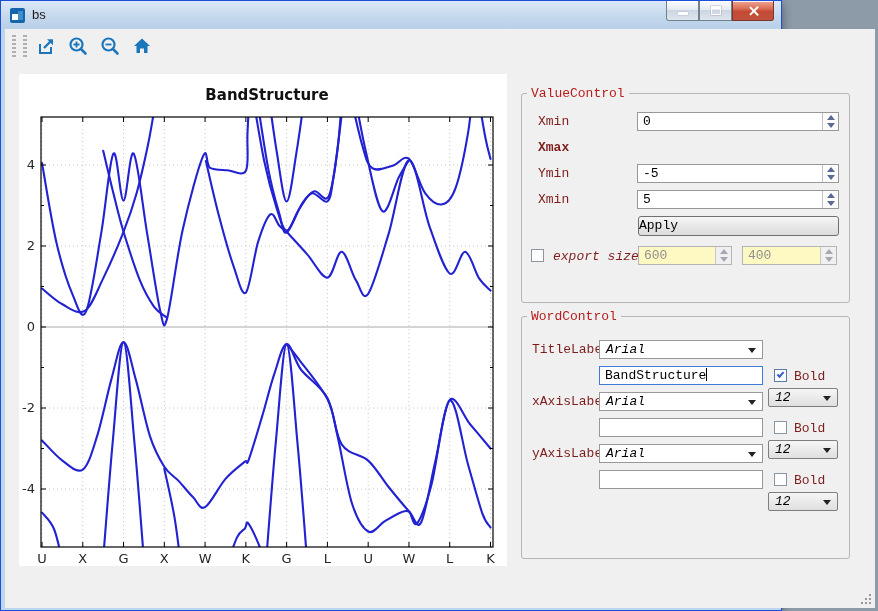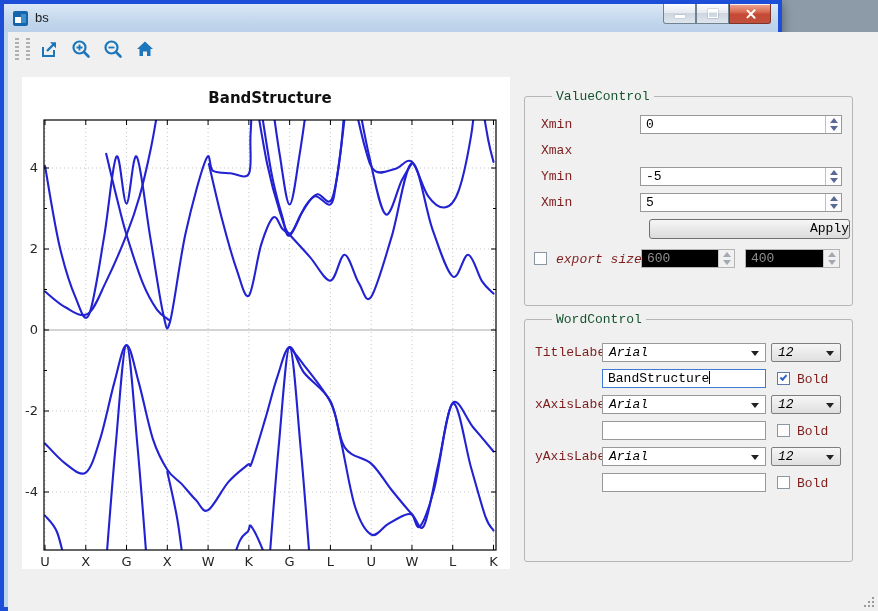--- a/index.html
+++ b/index.html
@@ -1,18 +1,18 @@
 <!DOCTYPE html>
 <html><head>
 <meta charset="utf-8">
 <style>
   html,body{margin:0;padding:0;background:#8d9aa8;font-family:"Liberation Sans",sans-serif;}
   *{box-sizing:border-box;}
 
-  .window{position:relative;width:782px;height:611px;border:4px solid #1d4ed8;background:#bdd6ef;
+  .window{position:relative;width:782px;height:611px;border:1px solid #1d4ed8;background:#bdd6ef;
           box-shadow:0 3px 10px rgba(0,0,0,.4);}
   .titlebar{position:absolute;left:0;top:0;right:0;height:28px;
             background:linear-gradient(#dbe8f7,#c3d7ec 60%,#b9d0e9);}
   .app-icon{position:absolute;left:9px;top:7px;width:15px;height:15px;background:#1565ad;border-radius:2px;}
   .app-icon:before{content:"";position:absolute;left:2px;top:6px;width:6px;height:6px;background:#fff;}
   .app-icon:after{content:"";position:absolute;right:2px;top:3px;width:5px;height:9px;background:#3e8ecb;}
   .title-text{position:absolute;left:31px;top:6px;font-size:13px;color:#1c1c1c;}
 
   .winbtns{position:absolute;top:0;right:7px;display:flex;}
   .wbtn{width:33px;height:20px;border:1px solid #70818f;border-top:none;position:relative;
@@ -32,57 +32,57 @@
 
   .toolbar{position:absolute;left:0;top:0;width:100%;height:34px;background:#f0f0f0;display:flex;align-items:center;}
   .tb-handle{width:3px;height:22px;margin-left:7px;border-left:2px dotted #b0b0b0;border-right:2px dotted #b0b0b0;}
   .tb-btn{width:26px;height:26px;margin-left:6px;display:flex;align-items:center;justify-content:center;cursor:pointer;}
   .tb-btn svg{display:block;}
 
   .canvas{position:absolute;left:14px;top:45px;width:488px;height:492px;background:#ffffff;}
 
   
   .groupbox{position:absolute;border:1px solid #b6b6b6;border-radius:3px;}
-  .gb-legend{position:absolute;top:-8px;left:27px;background:#f0f0f0;padding:0 4px;
-             font:13px "Liberation Mono",monospace;color:#14532d;}
+  .gb-legend{position:absolute;top:-8px;left:5px;background:#f0f0f0;padding:0 4px;
+             font:13px "Liberation Mono",monospace;color:#b91c1c;}
   .ctl-label{position:absolute;font:13px "Liberation Mono",monospace;color:#7f1d1d;}
 
   
   .spin,.tfield{position:absolute;background:#fff;border:1px solid #989898;
         font:13px "Liberation Mono",monospace;color:#000;}
   .spin .val,.tfield .val{position:absolute;left:5px;top:0;line-height:17px;white-space:pre;}
   .spin-btns{position:absolute;right:0;top:0;bottom:0;width:16px;border-left:1px solid #c0c0c0;
         display:flex;flex-direction:column;align-items:center;justify-content:center;gap:3px;background:#fdfdfd;}
   .arr-up{width:0;height:0;border-left:4px solid transparent;border-right:4px solid transparent;border-bottom:5px solid #5a6a94;}
   .arr-dn{width:0;height:0;border-left:4px solid transparent;border-right:4px solid transparent;border-top:5px solid #5a6a94;}
-  .spin.disabled{background:#000000;border-color:#b4b4b4;color:#8f8f8f;}
+  .spin.disabled{background:#fef9c3;border-color:#b4b4b4;color:#8f8f8f;}
   .spin.disabled .spin-btns{background:#f0f0f0;border-left-color:#c8c8c8;}
   .spin.disabled .arr-up{border-bottom-color:#a4a8b0;}
   .spin.disabled .arr-dn{border-top-color:#a4a8b0;}
   .tfield.focused{border:1px solid #3d7bd6;}
   .caret{display:inline-block;width:1px;height:13px;background:#000;vertical-align:-2px;}
 
   
   .pbtn{position:absolute;border:1px solid #707070;border-radius:3px;
         background:linear-gradient(#f7f7f7,#e9e9e9 45%,#dcdcdc);
-        font:13px "Liberation Mono",monospace;text-align:right;line-height:18px;cursor:pointer;margin-left:8px;}
+        font:13px "Liberation Mono",monospace;text-align:left;line-height:18px;cursor:pointer;}
 
   
   .cbox{position:absolute;width:13px;height:13px;background:#fdfdfd;border:1px solid #8a97a3;}
   .cbox .chk{display:none;position:absolute;left:2px;top:2px;width:7px;height:4px;
              border-left:2px solid #3060c8;border-bottom:2px solid #3060c8;transform:rotate(-48deg);}
   .cbox.checked{border-color:#5a7aa8;}
   .cbox.checked .chk{display:block;}
 
   
   .combo{position:absolute;background:#fff;border:1px solid #989898;font:13px "Liberation Mono",monospace;}
   .combo .val{position:absolute;left:6px;top:0;line-height:17px;font-style:italic;}
   .combo .arr{position:absolute;right:6px;top:7px;width:0;height:0;
               border-left:4px solid transparent;border-right:4px solid transparent;border-top:5px solid #222;}
-  .combo.raised{background:linear-gradient(#f6f6f6,#dfdfdf);border:1px solid #7e7e7e;border-radius:2px;}
+  .combo.raised{background:linear-gradient(#f6f6f6,#dfdfdf);border:1px solid #7e7e7e;border-radius:2px;margin-top:48px;}
 
   .resize-grip{position:absolute;right:4px;bottom:4px;width:12px;height:12px;}
   .resize-grip i{position:absolute;width:2px;height:2px;background:#9a9a9a;}
   .resize-grip i:nth-child(1){right:0;bottom:0;}
   .resize-grip i:nth-child(2){right:4px;bottom:0;}
   .resize-grip i:nth-child(3){right:0;bottom:4px;}
   .resize-grip i:nth-child(4){right:8px;bottom:0;}
   .resize-grip i:nth-child(5){right:0;bottom:8px;}
   .resize-grip i:nth-child(6){right:4px;bottom:4px;}
 </style>
@@ -264,21 +264,21 @@
 
       <span class="ctl-label" style="left:16px;top:20px;">Xmin</span>
       <div class="spin" style="left:115px;top:18px;width:202px;height:19px;">
         <span class="val">0</span>
         <span class="spin-btns">
             <i class="arr-up"></i>
             <i class="arr-dn"></i>
           </span>
       </div>
 
-      <span class="ctl-label" style="left:16px;top:46px;">Xmax</span>
+      <span class="ctl-label" style="left:16px;top:46px;font-weight:bold;">Xmax</span>
 
       <span class="ctl-label" style="left:16px;top:72px;">Ymin</span>
       <div class="spin" style="left:115px;top:70px;width:202px;height:19px;">
         <span class="val">-5</span>
         <span class="spin-btns">
             <i class="arr-up"></i>
             <i class="arr-dn"></i>
           </span>
       </div>
 

